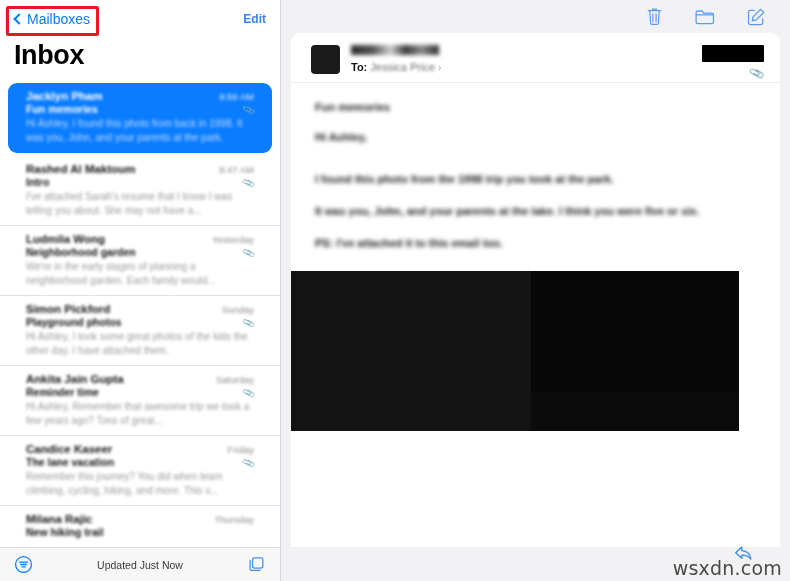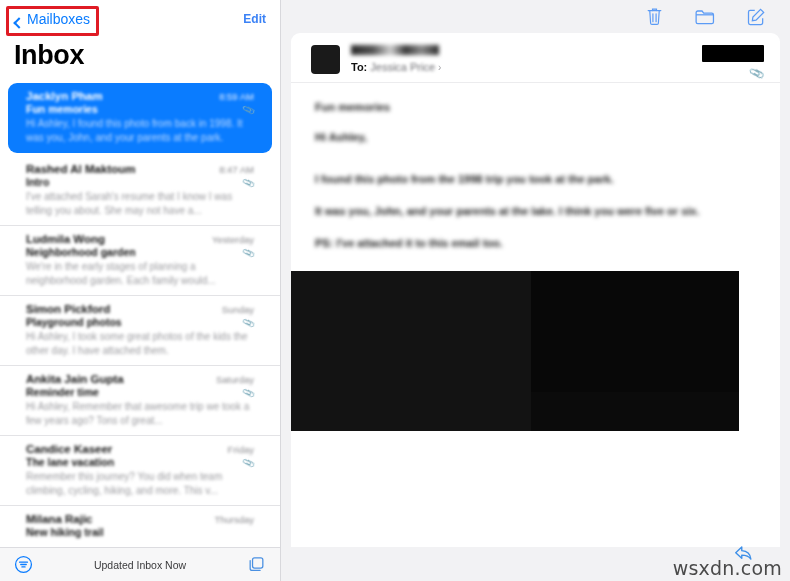--- a/index.html
+++ b/index.html
@@ -30,21 +30,21 @@
   .nav-bar {
     height: 38px;
     display: flex;
     align-items: center;
     justify-content: space-between;
     padding: 0 14px 0 12px;
     flex: 0 0 auto;
   }
   .back-btn {
     display: flex;
-    align-items: flex-end;
+    align-items: center;
     gap: 3px;
     color: #0a7cff;
     font-size: 14px;
     cursor: pointer;
     padding: 2px 3px;
   }
   .chev {
     display: inline-block;
     width: 8px; height: 8px;
     border-left: 2px solid #0a7cff;
@@ -405,21 +405,21 @@
 
     <div class="sidebar-bottom">
       <span class="ico-btn">
         <svg width="19" height="19" viewBox="0 0 24 24" fill="none" stroke="#0a7cff" stroke-width="1.6">
           <circle cx="12" cy="12" r="10"></circle>
           <line x1="7" y1="9" x2="17" y2="9" stroke-linecap="round"></line>
           <line x1="8.5" y1="12" x2="15.5" y2="12" stroke-linecap="round"></line>
           <line x1="10" y1="15" x2="14" y2="15" stroke-linecap="round"></line>
         </svg>
       </span>
-      <span class="updated-text">Updated Inbox Now</span>
+      <span class="updated-text">Updated Just Now</span>
       <span class="ico-btn">
         <svg width="19" height="19" viewBox="0 0 24 24" fill="none" stroke="#4a90e2" stroke-width="1.6">
           <rect x="7" y="3.5" width="13" height="13" rx="2.5"></rect>
           <path d="M16.5 19.5H6.5a2.5 2.5 0 0 1-2.5-2.5V7" stroke-linecap="round"></path>
         </svg>
       </span>
     </div>
   </div>
 
   <div id="detail">

